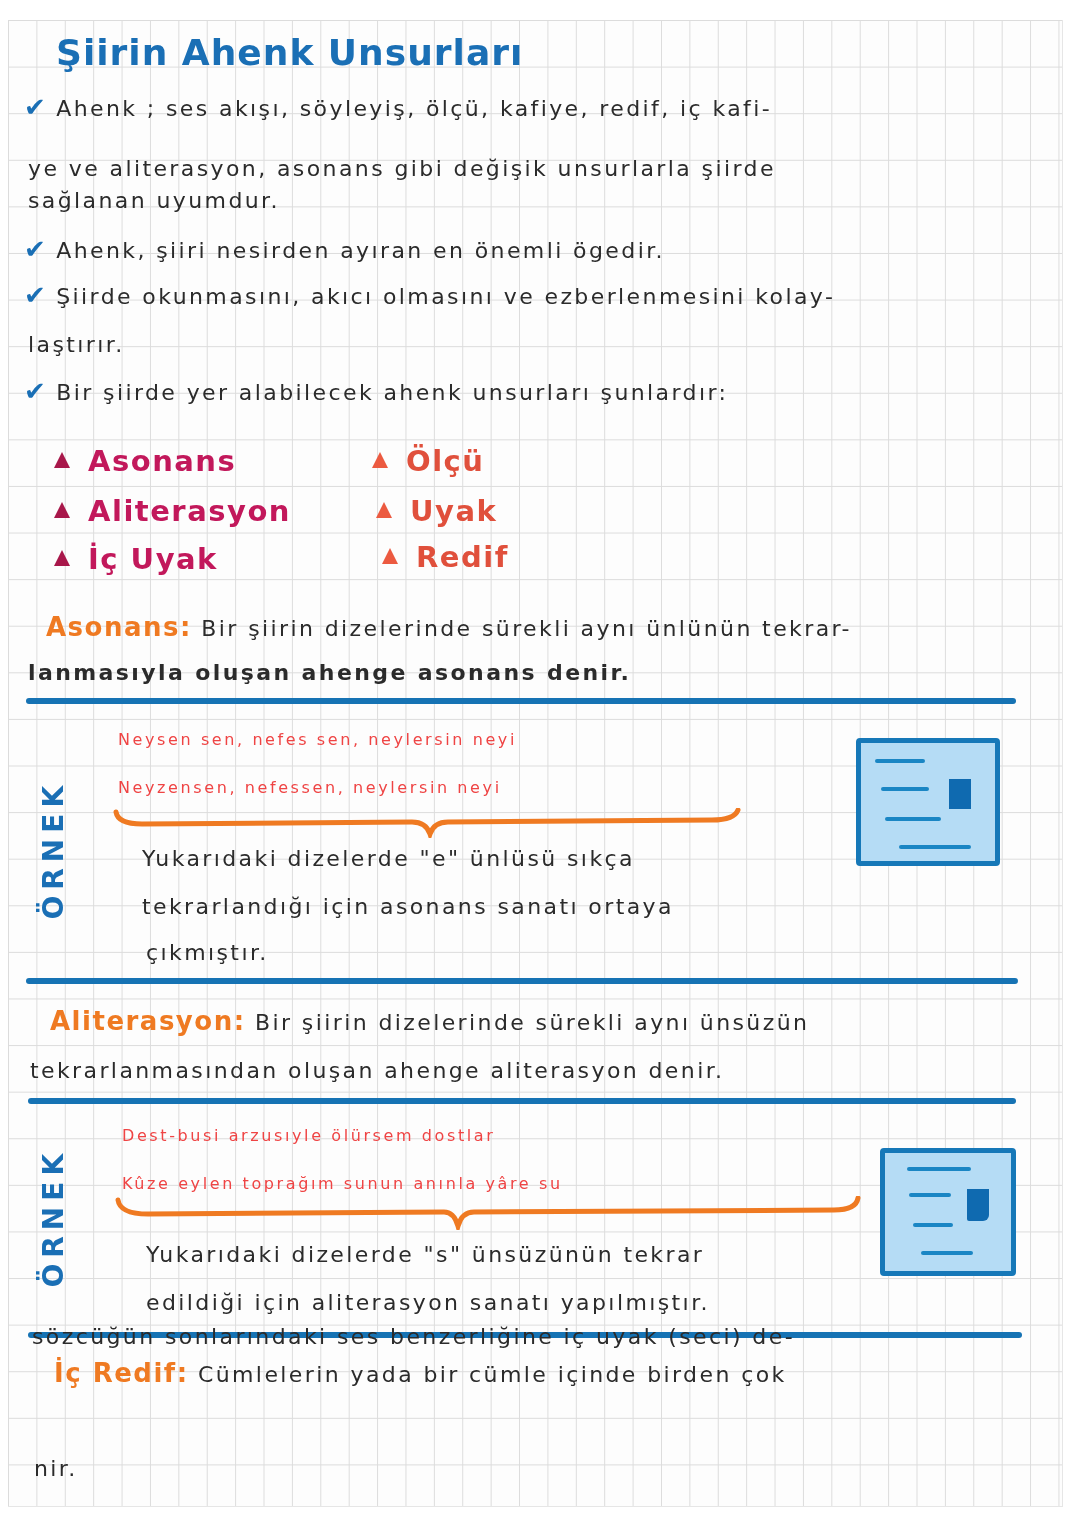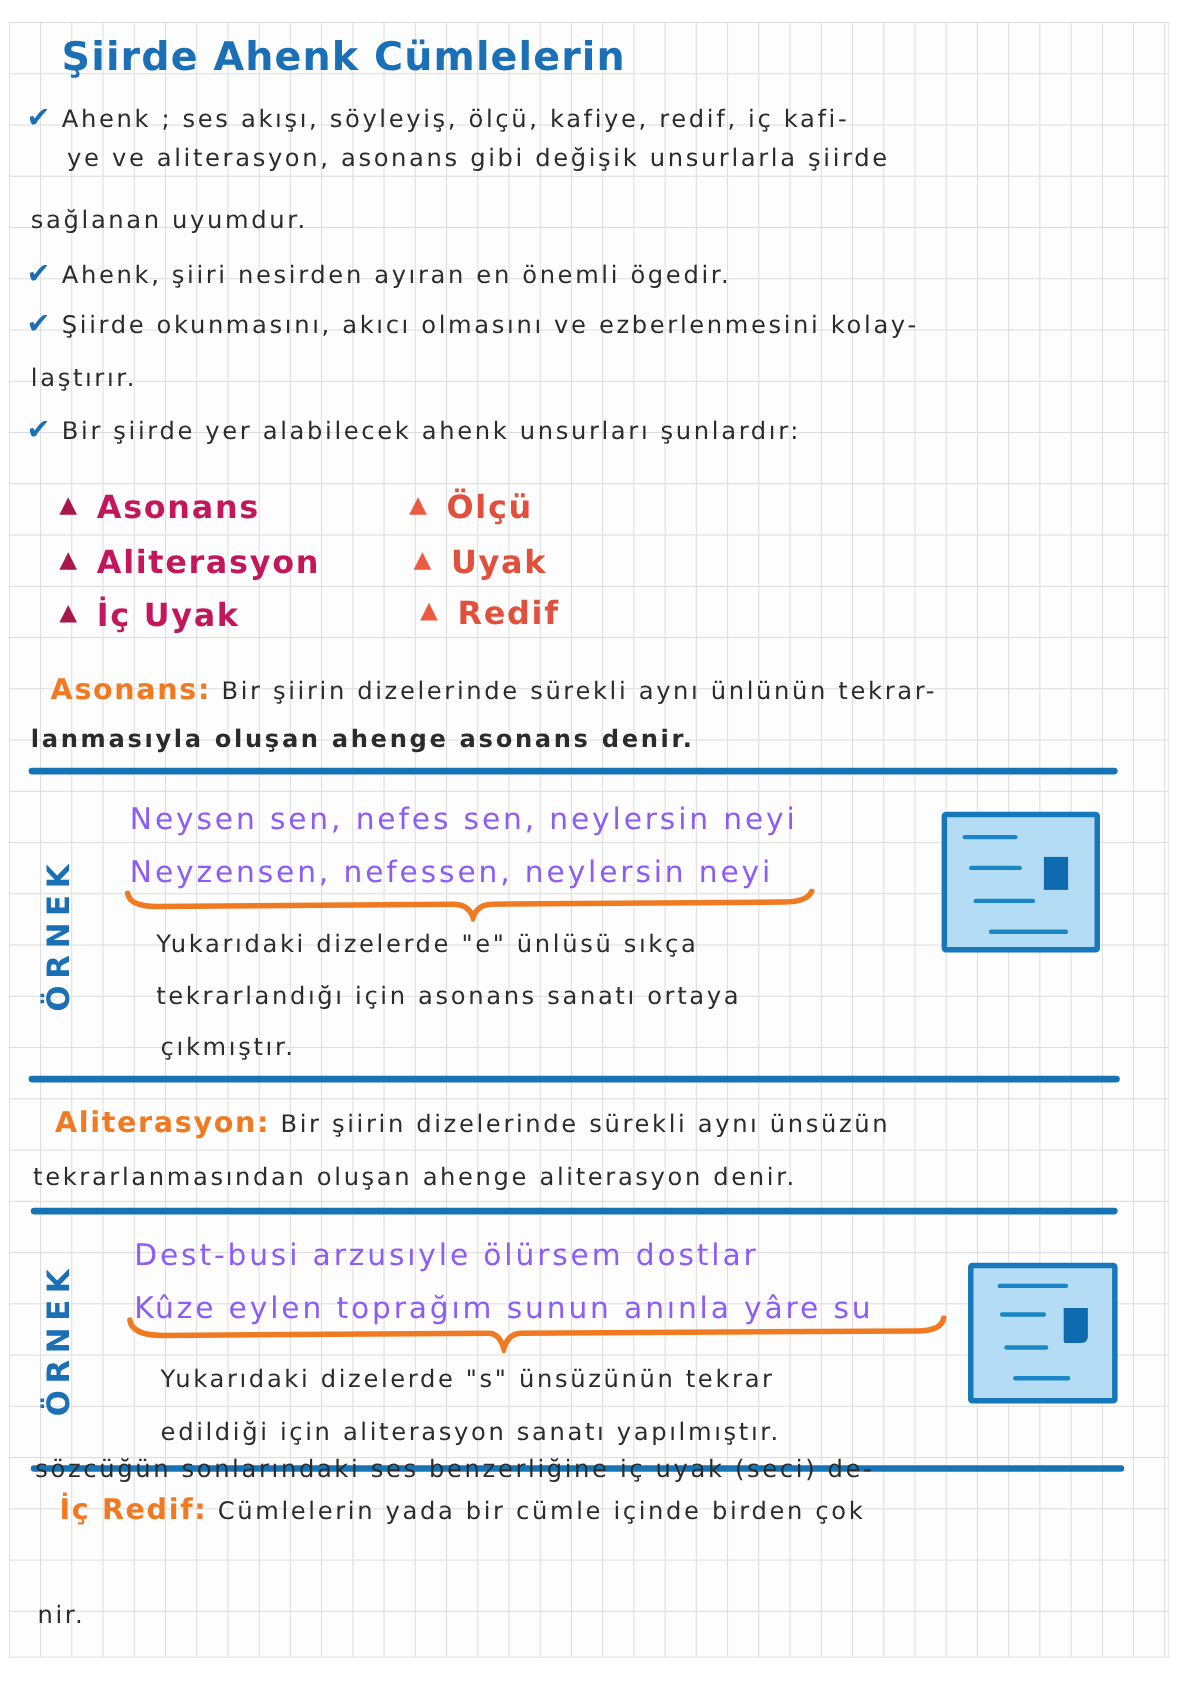--- a/index.html
+++ b/index.html
@@ -23,33 +23,33 @@
   .c-red{color:#e0503c;}
   .tri.red{border-bottom-color:#ec5a40;}
   .term{color:#ef7a22;font-weight:bold;font-size:26px;letter-spacing:1.5px;}
   .rule{position:absolute;height:6px;background:#1673b4;border-radius:3px;}
   .ornek{position:absolute;color:#1a6fb5;font-weight:bold;font-size:28px;letter-spacing:6px;
     transform:rotate(-90deg);transform-origin:center;}
   .brace{position:absolute;}
   .card{position:absolute;border:5px solid #1678b8;background:#b5dcf5;border-radius:4px;}
   .card .l{position:absolute;height:4px;background:#1a86c4;border-radius:2px;}
   .card .st{position:absolute;background:#0f6ab0;}
-  .verse{font-size:27px;letter-spacing:2.6px;color:#8b5cf6;text-align:right;}
+  .verse{font-size:16px;letter-spacing:2.6px;color:#ef4444;text-align:right;}
 </style>
 </head>
 <body>
 
 <div class="paper"></div>
 
-<div class="abs title">Şiirde Ahenk Cümlelerin</div>
+<div class="abs title">Şiirin Ahenk Unsurları</div>
 
 <div class="abs line" style="left:24px;top:92px;">
   <span class="check">✔</span><span>Ahenk ; ses akışı, söyleyiş, ölçü, kafiye, redif, iç kafi-</span>
 </div>
-<div class="abs line" style="left:28px;top:132px;margin-left:33px;">ye ve aliterasyon, asonans gibi değişik unsurlarla şiirde</div>
+<div class="abs line" style="left:28px;top:156px;">ye ve aliterasyon, asonans gibi değişik unsurlarla şiirde</div>
 <div class="abs line" style="left:28px;top:188px;">sağlanan uyumdur.</div>
 
 <div class="abs line" style="left:24px;top:234px;">
   <span class="check">✔</span><span>Ahenk, şiiri nesirden ayıran en önemli ögedir.</span>
 </div>
 
 <div class="abs line" style="left:24px;top:280px;">
   <span class="check">✔</span><span>Şiirde okunmasını, akıcı olmasını ve ezberlenmesini kolay-</span>
 </div>
 <div class="abs line" style="left:28px;top:332px;">laştırır.</div>

